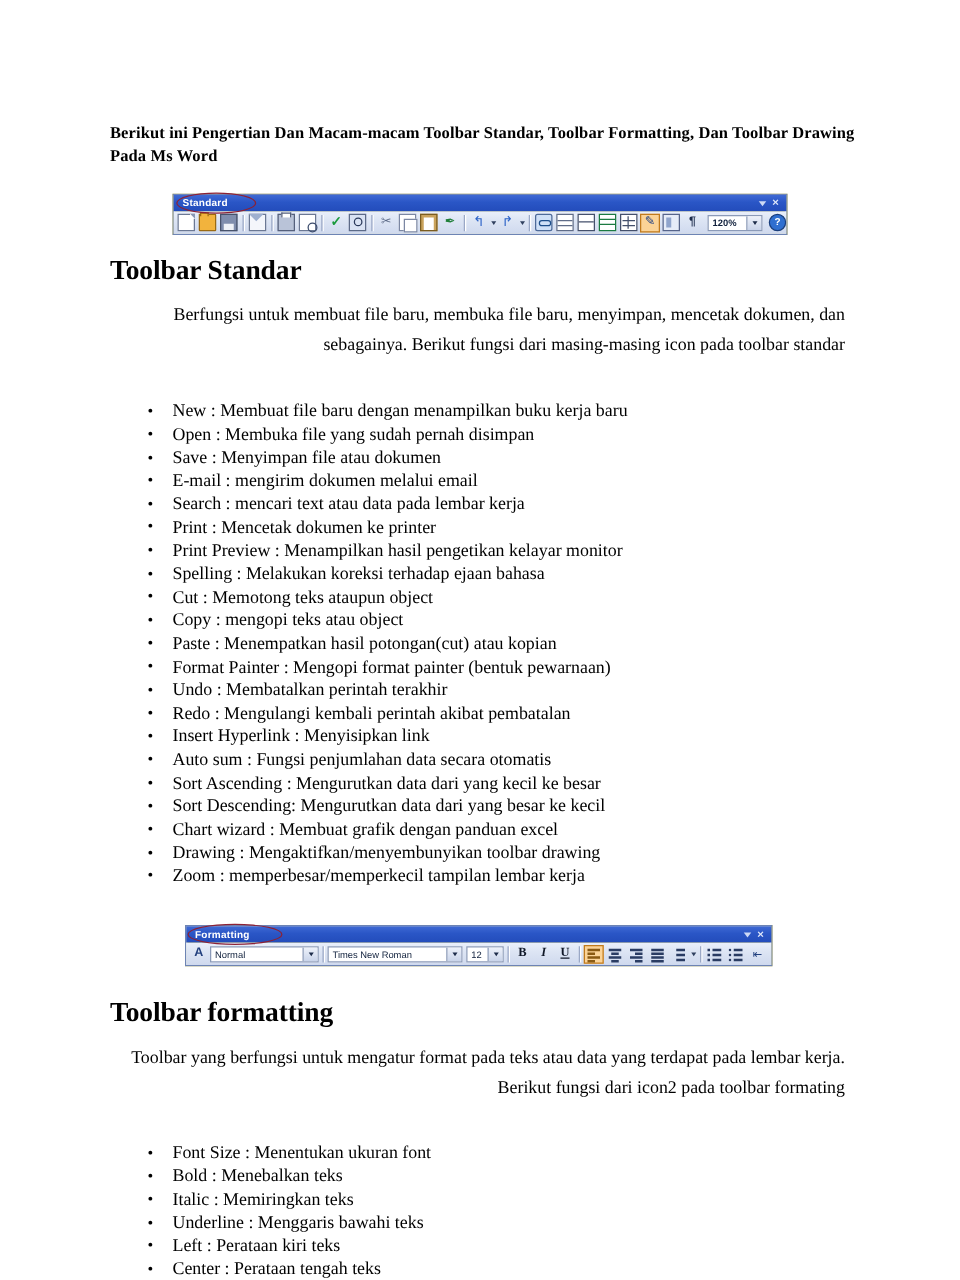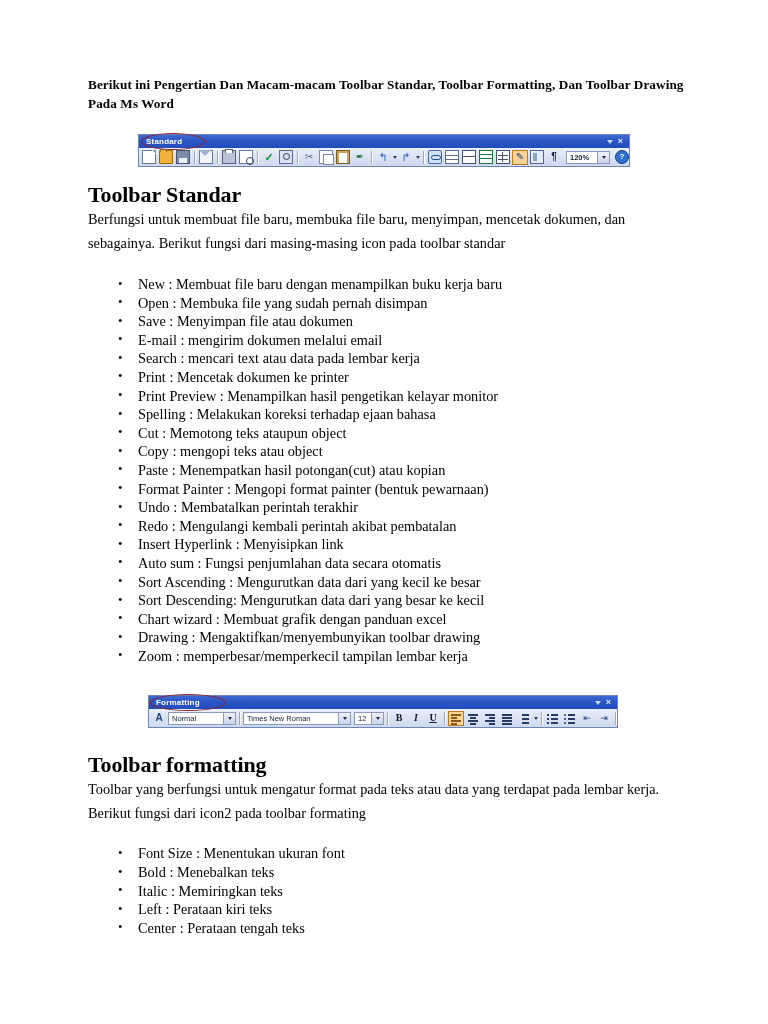--- a/index.html
+++ b/index.html
@@ -19,21 +19,21 @@
   .page {
     position: absolute;
     left: 0; top: 0;
     width: 768px;
     height: 1024px;
     background: #ffffff;
   }
   .content {
     position: absolute;
     left: 88px;
-    top: 75px;
+    top: 96px;
     width: 600px;
   }
 
   
   .doc-title {
     font-size: 13.2px;
     font-weight: bold;
     line-height: 19px;
     margin: 0 0 0 0;
     letter-spacing: 0.1px;
@@ -41,22 +41,22 @@
   .section-heading {
     font-size: 22px;
     font-weight: bold;
     line-height: 26px;
     margin: 0;
     letter-spacing: -0.1px;
   }
   .body-para {
     font-size: 14.3px;
     line-height: 23.5px;
-    margin: 0;
-    text-align: left;
+    margin: 12px;
+    text-align: right;
   }
   ul.bullets {
     list-style: none;
     margin: 0;
     padding: 0;
   }
   ul.bullets li {
     font-size: 14.3px;
     line-height: 18.6px;
     position: relative;
@@ -414,21 +414,21 @@
           <span class="tb-title-text">Formatting</span>
           <span class="tb-title-right">
             <span class="tb-caret"></span>
             <span class="tb-close">×</span>
           </span>
         </div>
         <div class="tb-body">
           <span class="tb-btn">
               <span class="ico stylea">A</span>
             </span>
-          <span class="tb-combo" style="width:68px;">
+          <span class="tb-combo" style="width:87px;">
             <span class="cb-txt">Normal</span>
             <span class="cb-drop"></span>
           </span>
           <span class="tb-sep"></span>
           <span class="tb-combo" style="width:108px;">
             <span class="cb-txt">Times New Roman</span>
             <span class="cb-drop"></span>
           </span>
           <span class="tb-combo" style="width:30px;margin-left:2px;">
             <span class="cb-txt">12</span>
@@ -524,18 +524,19 @@
 
     <h2 class="section-heading">Toolbar formatting</h2>
     <p class="body-para">Toolbar yang berfungsi untuk mengatur format pada teks atau data yang terdapat pada lembar kerja. Berikut fungsi dari icon2 pada toolbar formating</p>
 
     <div class="gap-after-para2"></div>
 
     <ul class="bullets">
       <li>Font Size : Menentukan ukuran font</li>
       <li>Bold : Menebalkan teks</li>
       <li>Italic : Memiringkan teks</li>
+      <li>Underline : Menggaris bawahi teks</li>
       <li>Left : Perataan kiri teks</li>
       <li>Center : Perataan tengah teks</li>
     </ul>
 
   </div>
 </div>
 
 </body></html>

